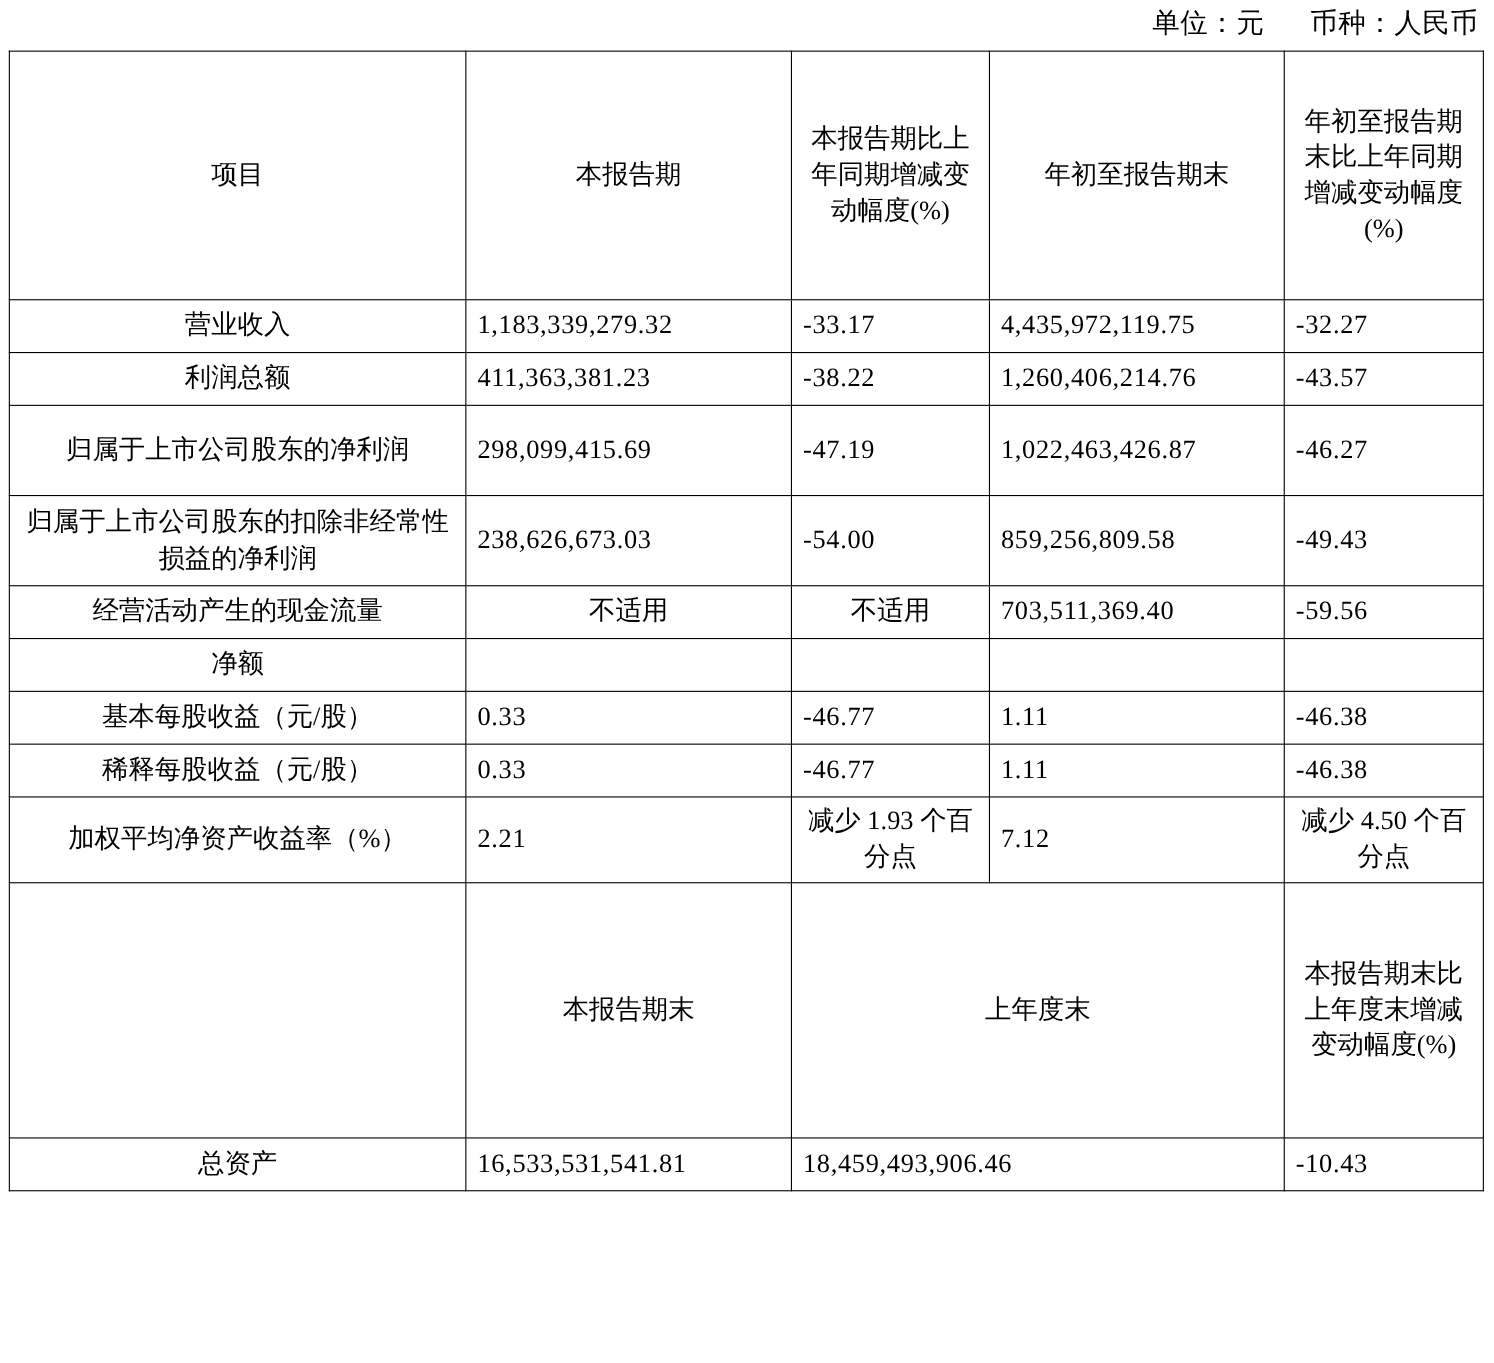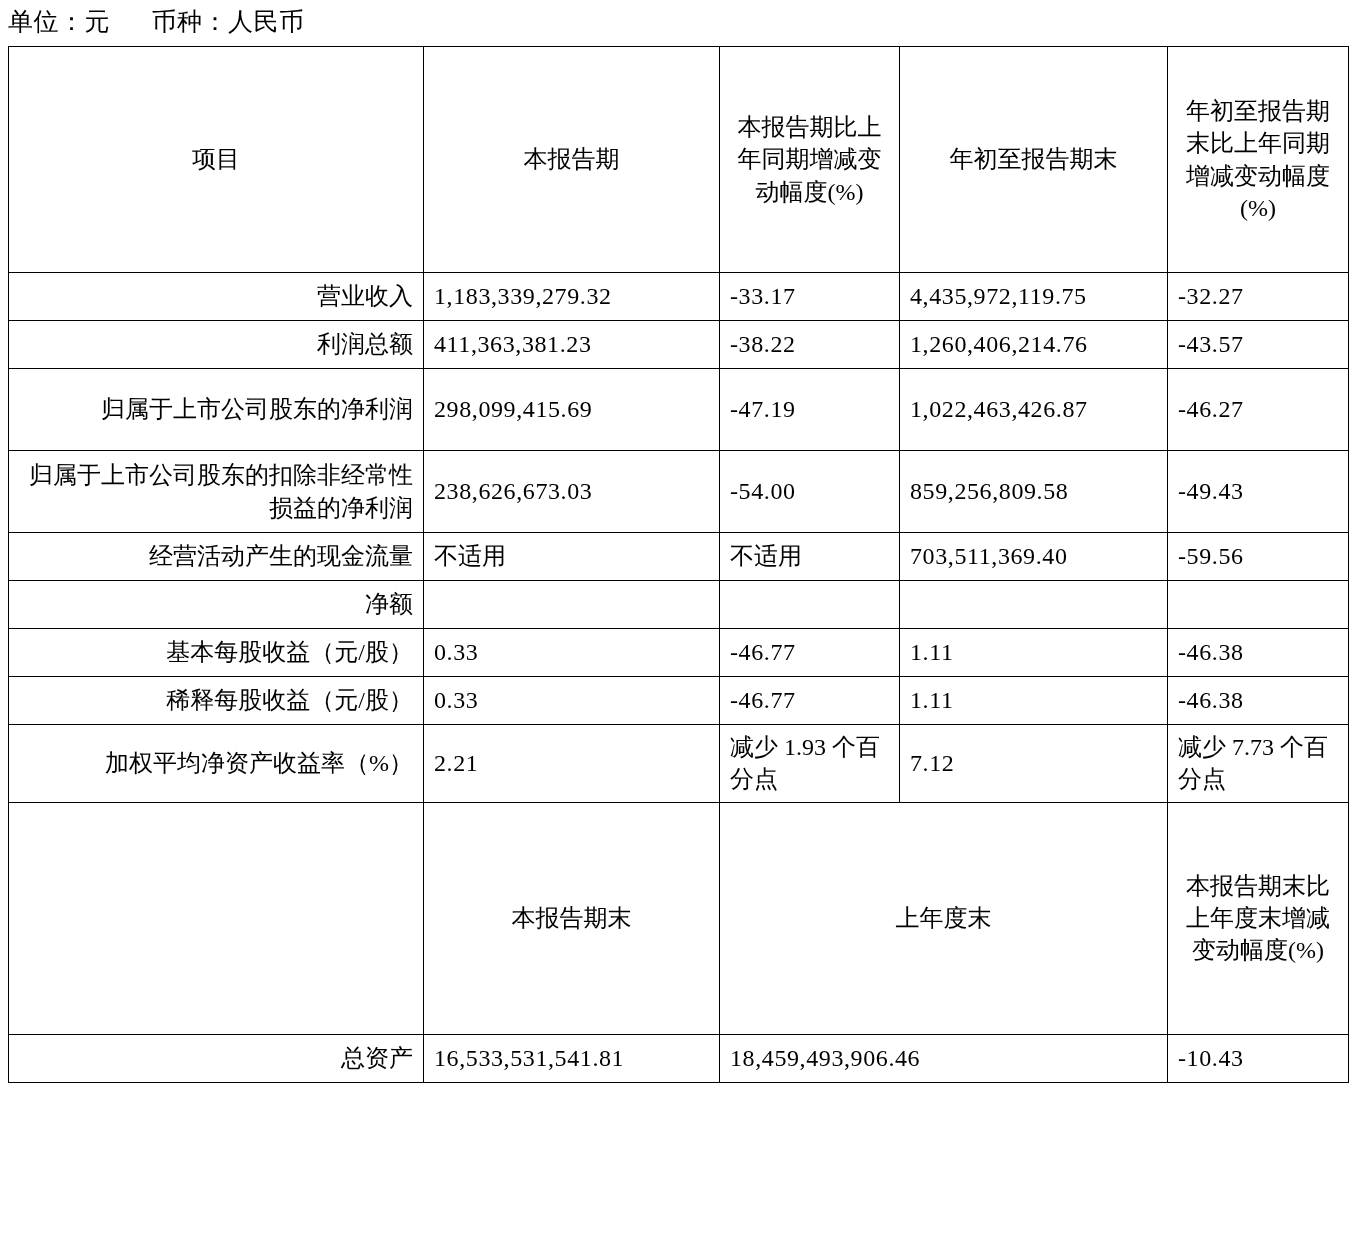--- a/index.html
+++ b/index.html
@@ -15,20 +15,21 @@
     overflow: hidden;
   }
   .page {
     position: relative;
     width: 1358px;
     height: 1239px;
     box-sizing: border-box;
     padding: 0 8px;
   }
   .unit-line {
+    text-align: right;
     font-size: 25px;
     line-height: 44px;
     padding-right: 6px;
     letter-spacing: 0.5px;
   }
   .unit-line .gap {
     display: inline-block;
     width: 28px;
   }
   table.fin {
@@ -54,22 +55,22 @@
   .hdr {
     text-align: center;
     vertical-align: middle;
   }
   .num {
     text-align: left;
     font-family: "Liberation Serif", "DejaVu Serif", serif;
     letter-spacing: 0.6px;
     white-space: nowrap;
   }
-  .ctr { }
-  .lft { text-align: right; }
+  .ctr { text-align: center; }
+  .lft { text-align: center; }
   .two-line { line-height: 1.4; }
   .tall-head { height: 226px; margin-left: 20px; }
   .row-h { height: 48px; }
   .row-h2 { height: 82px; }
   .row-h3 { height: 72px; }
   .sec2-head { height: 232px; }
 </style>
 </head>
 <body>
 
@@ -160,21 +161,21 @@
         <td class="num">-46.77</td>
         <td class="num">1.11</td>
         <td class="num">-46.38</td>
       </tr>
 
       <tr class="row-h3">
         <td class="lft">加权平均净资产收益率（%）</td>
         <td class="num">2.21</td>
         <td class="ctr two-line">减少 1.93 个百分点</td>
         <td class="num">7.12</td>
-        <td class="ctr two-line">减少 7.73 个百分点</td>
+        <td class="ctr two-line">减少 4.50 个百分点</td>
       </tr>
 
       <tr>
         <td class="hdr sec2-head"></td>
         <td class="hdr">本报告期末</td>
         <td class="hdr" colspan="2">上年度末</td>
         <td class="hdr">本报告期末比上年度末增减变动幅度(%)</td>
       </tr>
 
       <tr class="row-h">

